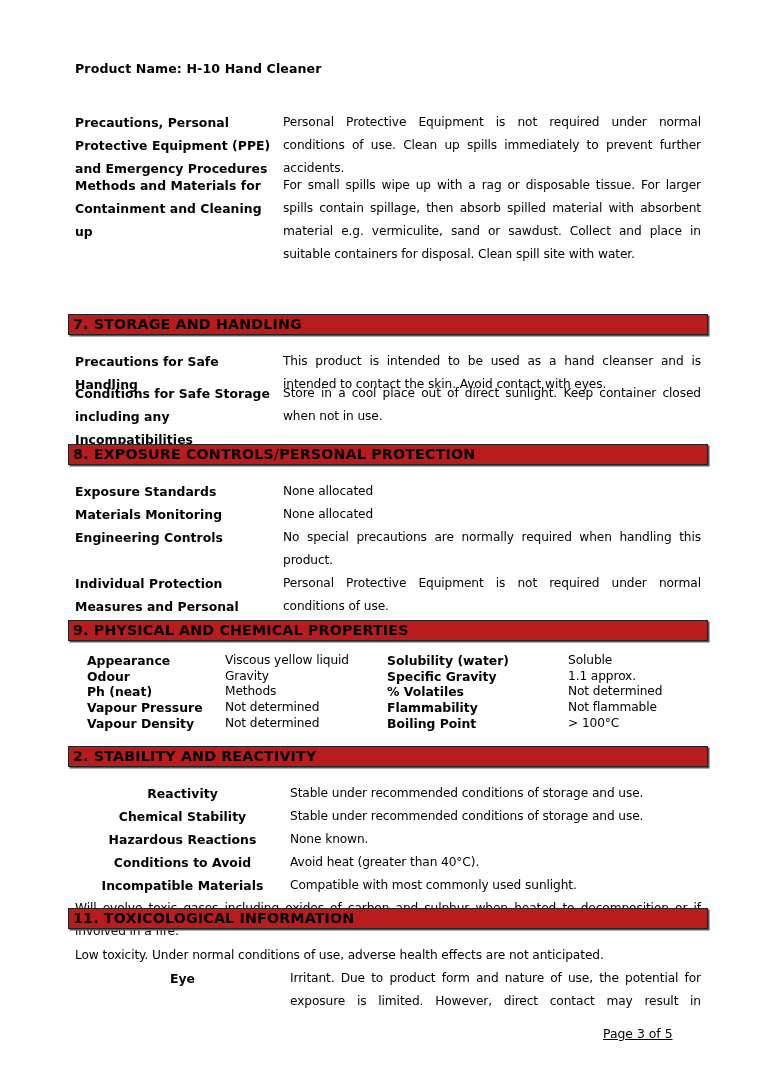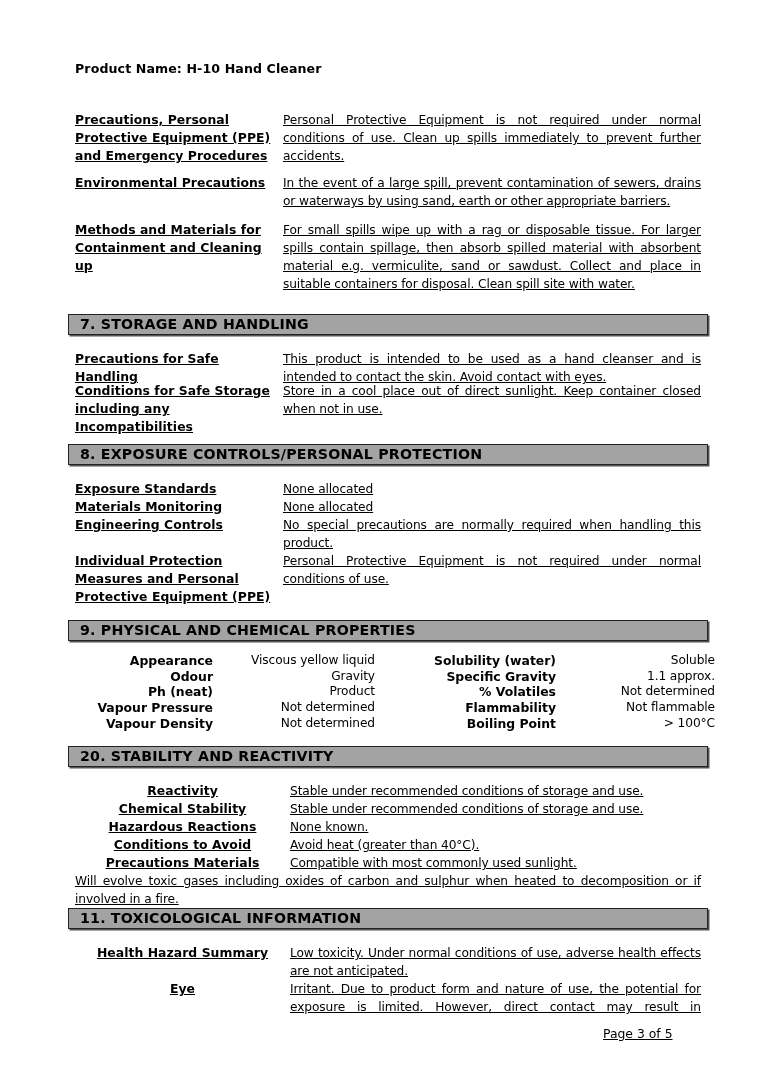--- a/index.html
+++ b/index.html
@@ -11,34 +11,34 @@
     font-size: 12.4px;
     overflow: hidden;
   }
   .page { position: absolute; left: 0; top: 0; width: 768px; height: 972px; }
   .product-name {
     position: absolute; left: 75px; top: 61px;
     font-weight: bold; font-size: 12.6px;
     letter-spacing: 0.1px;
   }
   .block { position: absolute; left: 75px; width: 626px; }
-  .row { display: flex; line-height: 18px; text-decoration: underline; }
+  .row { display: flex; line-height: 23px; }
   .row .lbl { font-weight: bold; flex: 0 0 208px; letter-spacing: 0.05px; }
   .row .val { flex: 1; text-align: justify; text-align-last: left; font-size: 12.2px; letter-spacing: -0.1px; }
   .wide-lbl .lbl { flex-basis: 215px; text-align: center; }
   .sec-head {
     position: absolute; left: 68px; width: 640px; height: 21px;
-    background: #a3a3a3;
+    background: #b91c1c;
     border: 1.5px solid #222;
     box-shadow: 1.5px 1.5px 0 #555;
     font-weight: bold; font-size: 14.2px;
-    line-height: 18px; padding-left: 11px;
+    line-height: 18px; padding-left: 4px;
     letter-spacing: 0.2px;
   }
-  .props { position: absolute; left: 75px; top: 653px; width: 640px; text-align: right; }
+  .props { position: absolute; left: 87px; top: 653px; width: 640px; }
   .props .prow { display: flex; line-height: 15.7px; }
   .props .c1 { flex: 0 0 138px; font-weight: bold; }
   .props .c2 { flex: 0 0 162px; font-size: 12.2px; letter-spacing: -0.1px; }
   .props .c3 { flex: 0 0 181px; font-weight: bold; }
   .props .c4 { flex: 1; font-size: 12.2px; letter-spacing: -0.1px; }
   .footer {
     position: absolute; left: 603px; top: 1026px;
     font-size: 12.4px;
     text-decoration: underline;
   }
@@ -47,24 +47,20 @@
 <body>
 
 <div class="page">
 
   <div class="product-name">Product Name:  H-10 Hand Cleaner</div>
 
   <div class="block" style="top:111px;">
     <div class="row" style="height:63px;">
       <div class="lbl">Precautions, Personal Protective Equipment (PPE) and Emergency Procedures</div>
       <div class="val">Personal Protective Equipment is not required under normal conditions of use.  Clean up spills immediately to prevent further accidents.</div>
-    </div>
-    <div class="row" style="height:47px;">
-      <div class="lbl">Environmental Precautions</div>
-      <div class="val">In the event of a large spill, prevent contamination of sewers, drains or waterways by using sand, earth or other appropriate barriers.</div>
     </div>
     <div class="row">
       <div class="lbl">Methods and Materials for Containment and Cleaning up</div>
       <div class="val">For small spills wipe up with a rag or disposable tissue.  For larger spills contain spillage, then absorb spilled material with absorbent material e.g. vermiculite, sand or sawdust.  Collect and place in suitable containers for disposal.  Clean spill site with water.</div>
     </div>
   </div>
 
   <div class="sec-head" style="top:314px;">7.  STORAGE AND HANDLING</div>
   <div class="block" style="top:350px;">
     <div class="row" style="height:32px;">
@@ -106,69 +102,68 @@
       <div class="c4">Soluble</div>
     </div>
     <div class="prow">
       <div class="c1">Odour</div>
       <div class="c2">Gravity</div>
       <div class="c3">Specific Gravity</div>
       <div class="c4">1.1 approx.</div>
     </div>
     <div class="prow">
       <div class="c1">Ph (neat)</div>
-      <div class="c2">Product</div>
+      <div class="c2">Methods</div>
       <div class="c3">% Volatiles</div>
       <div class="c4">Not determined</div>
     </div>
     <div class="prow">
       <div class="c1">Vapour Pressure</div>
       <div class="c2">Not determined</div>
       <div class="c3">Flammability</div>
       <div class="c4">Not flammable</div>
     </div>
     <div class="prow">
       <div class="c1">Vapour Density</div>
       <div class="c2">Not determined</div>
       <div class="c3">Boiling Point</div>
       <div class="c4">&gt; 100°C</div>
     </div>
   </div>
 
-  <div class="sec-head" style="top:746px;">20.  STABILITY AND REACTIVITY</div>
+  <div class="sec-head" style="top:746px;">2.  STABILITY AND REACTIVITY</div>
   <div class="block wide-lbl" style="top:782px;">
     <div class="row">
       <div class="lbl">Reactivity</div>
       <div class="val">Stable under recommended conditions of storage and use.</div>
     </div>
     <div class="row">
       <div class="lbl">Chemical Stability</div>
       <div class="val">Stable under recommended conditions of storage and use.</div>
     </div>
     <div class="row">
       <div class="lbl">Hazardous Reactions</div>
       <div class="val">None known.</div>
     </div>
     <div class="row">
       <div class="lbl">Conditions to Avoid</div>
       <div class="val">Avoid heat (greater than 40°C).</div>
     </div>
     <div class="row">
-      <div class="lbl">Precautions Materials</div>
+      <div class="lbl">Incompatible Materials</div>
       <div class="val">Compatible with most commonly used sunlight.</div>
     </div>
     <div class="row">
       <div class="val">Will evolve toxic gases including oxides of carbon and sulphur when heated to decomposition or if involved in a fire.</div>
     </div>
   </div>
 
   <div class="sec-head" style="top:908px;">11.  TOXICOLOGICAL INFORMATION</div>
   <div class="block wide-lbl" style="top:944px;">
     <div class="row">
-      <div class="lbl">Health Hazard Summary</div>
       <div class="val">Low toxicity. Under normal conditions of use, adverse health effects are not anticipated.</div>
     </div>
     <div class="row">
       <div class="lbl">Eye</div>
       <div class="val" style="text-align-last: justify;">Irritant. Due to product form and nature of use, the potential for exposure is limited. However, direct contact may result in</div>
     </div>
   </div>
 
   <div class="footer">Page 3 of 5</div>
 </div>

